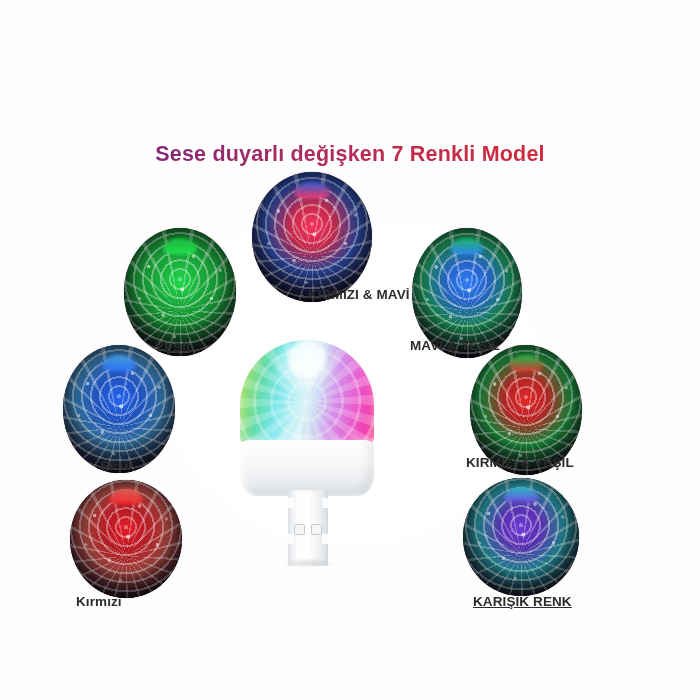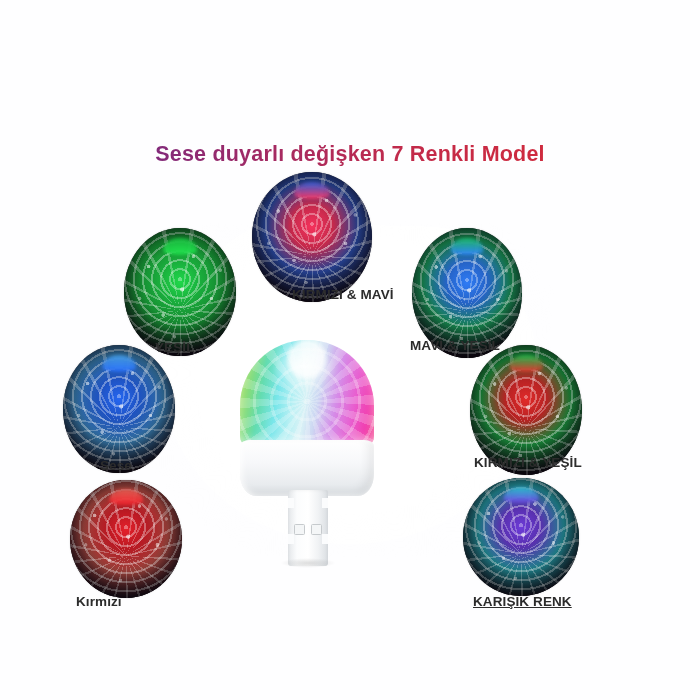--- a/index.html
+++ b/index.html
@@ -179,21 +179,21 @@
       </div>
       <div class="caption" style="left: 155px; top: 340px;">YEŞİL</div>
       <div class="pat" style="left: 252px; top: 172px; width: 120px; height: 130px;">
         <div class="core" style="background: radial-gradient(circle at 50% 42%, rgb(245, 50, 92) 0%, rgba(245, 50, 92, 0.8) 22%, rgba(59, 107, 240, 0.6) 48%, rgb(18, 10, 24) 78%, rgb(7, 4, 9) 100%);"></div>
         <div class="rings"></div>
         <div class="spokes"></div>
         <div class="speck"></div>
         <div class="glowdome" style="background: linear-gradient(rgb(59, 107, 240), rgb(245, 50, 92));"></div>
         <div class="vig"></div>
       </div>
-      <div class="caption" style="left: 260px; top: 287px; padding-left: 32px;">KIRMIZI &amp; MAVİ</div>
+      <div class="caption" style="left: 276px; top: 287px; padding-left: 32px;">KIRMIZI &amp; MAVİ</div>
       <div class="pat" style="left: 412px; top: 228px; width: 110px; height: 130px;">
         <div class="core" style="background: radial-gradient(circle at 50% 42%, rgb(46, 123, 246) 0%, rgba(46, 123, 246, 0.8) 22%, rgba(33, 214, 122, 0.6) 48%, rgb(18, 10, 24) 78%, rgb(7, 4, 9) 100%);"></div>
         <div class="rings"></div>
         <div class="spokes"></div>
         <div class="speck"></div>
         <div class="glowdome" style="background: linear-gradient(rgb(33, 214, 122), rgb(46, 123, 246));"></div>
         <div class="vig"></div>
       </div>
       <div class="caption" style="left: 410px; top: 338px;">MAVİ &amp; YEŞİL</div>
       <div class="pat" style="left: 63px; top: 345px; width: 112px; height: 128px;">
@@ -206,21 +206,21 @@
       </div>
       <div class="caption mixedcase" style="left: 100px; top: 458px;">Sese</div>
       <div class="pat" style="left: 470px; top: 345px; width: 112px; height: 130px;">
         <div class="core" style="background: radial-gradient(circle at 50% 42%, rgb(226, 42, 42) 0%, rgba(226, 42, 42, 0.8) 22%, rgba(36, 214, 87, 0.6) 48%, rgb(18, 10, 24) 78%, rgb(7, 4, 9) 100%);"></div>
         <div class="rings"></div>
         <div class="spokes"></div>
         <div class="speck"></div>
         <div class="glowdome" style="background: linear-gradient(rgb(36, 214, 87), rgb(226, 42, 42));"></div>
         <div class="vig"></div>
       </div>
-      <div class="caption" style="left: 466px; top: 455px; margin-left: 8px;">KIRMIZI &amp; YEŞİL</div>
+      <div class="caption" style="left: 466px; top: 455px;">KIRMIZI &amp; YEŞİL</div>
       <div class="pat" style="left: 70px; top: 480px; width: 112px; height: 118px;">
         <div class="core" style="background: radial-gradient(circle at 50% 42%, rgb(229, 31, 42) 0%, rgba(229, 31, 42, 0.8) 22%, rgba(255, 106, 94, 0.6) 48%, rgb(18, 10, 24) 78%, rgb(7, 4, 9) 100%);"></div>
         <div class="rings"></div>
         <div class="spokes"></div>
         <div class="speck"></div>
         <div class="glowdome" style="background: linear-gradient(rgb(255, 106, 94), rgb(229, 31, 42));"></div>
         <div class="vig"></div>
       </div>
       <div class="caption mixedcase" style="left: 76px; top: 594px;">Kırmızı</div>
       <div class="pat" style="left: 463px; top: 478px; width: 116px; height: 118px;">

